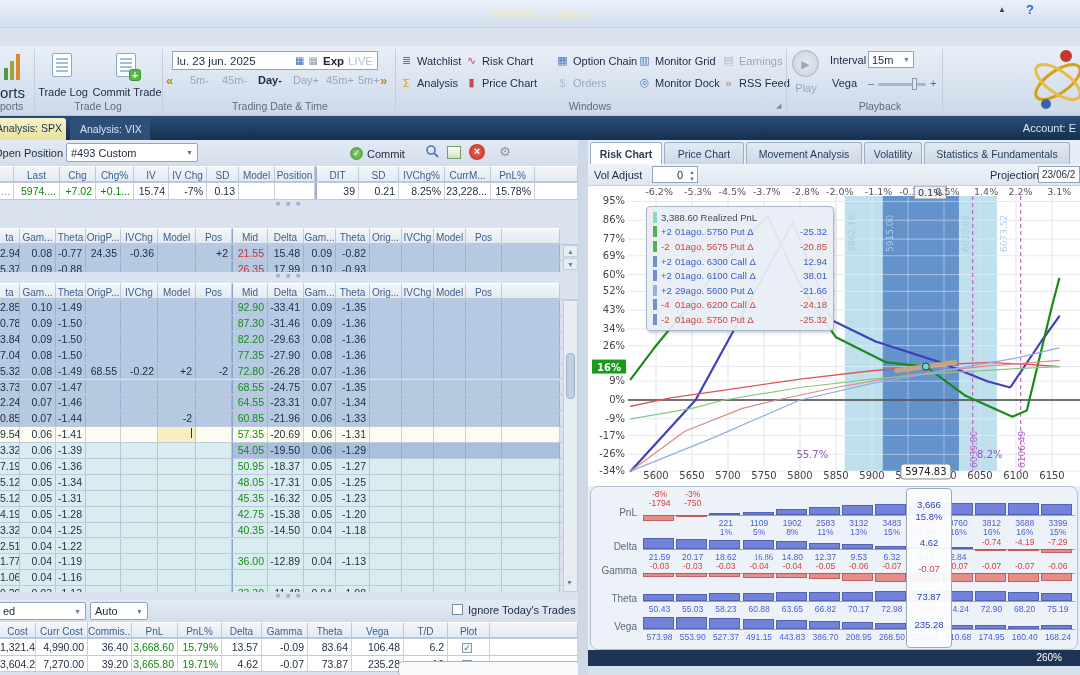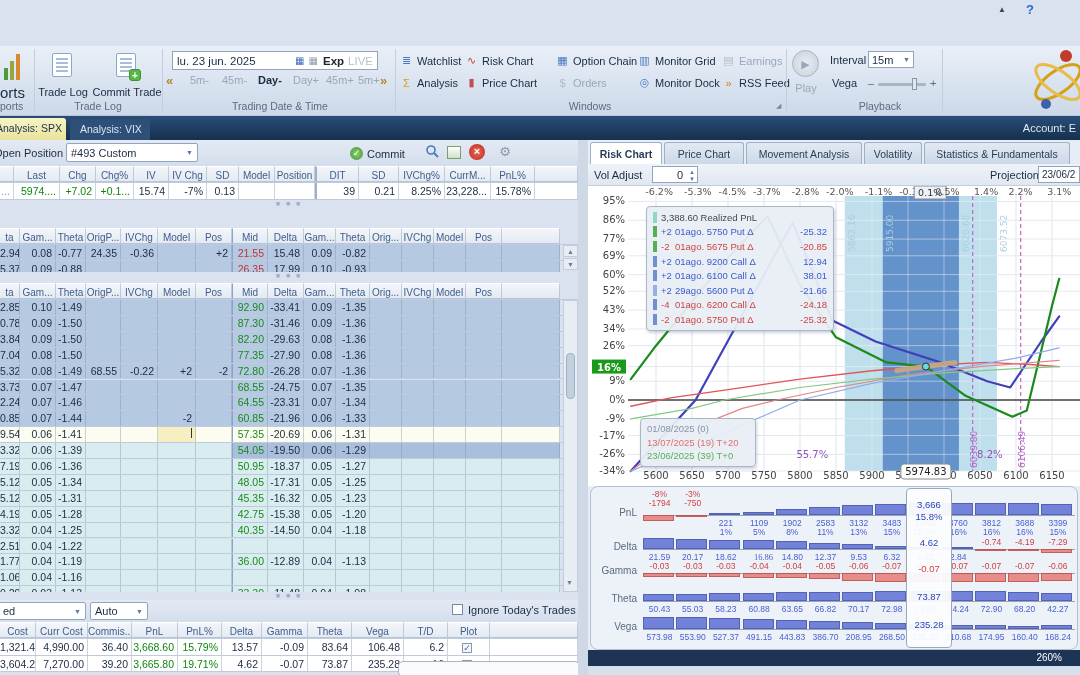--- a/index.html
+++ b/index.html
@@ -113,20 +113,23 @@
   .hlv{position:absolute;left:0;width:44px;text-align:center;font-size:9.5px;}
   #rp-status{position:absolute;left:0;top:510px;width:492px;height:16px;background:#1d3454;color:#fff;font-size:10px;}
   #rp-strip{position:absolute;left:0;top:526px;width:492px;height:9px;background:#d7e1ee;}
   svg text{font-family:"DejaVu Sans","Liberation Sans",sans-serif;}
 </style>
 </head>
 <body>
 
 <div id="app">
 
+  <div id="titlebar">
+    <div id="title">OptionNET Explorer</div>
+  </div>
 
   <div id="pin-icon">▲</div>
   <div id="help-icon">?</div>
 
   <div id="ribbon">
 
     <div class="abs" style="left:4px;top:6px;width:18px;height:28px;">
       <span class="abs" style="left:0;bottom:0;width:4px;height:12px;background:#4f9a3c;"></span>
       <span class="abs" style="left:6px;bottom:0;width:4px;height:19px;background:#9aa63c;"></span>
       <span class="abs" style="left:12px;bottom:0;width:4px;height:26px;background:#d98a2e;"></span>
@@ -486,21 +489,21 @@
         </div>
         <div class="legrow" style="color: rgb(204, 68, 68);">
           <span class="chip" style="background:#55b055"></span>
           <span style="width:14px;">-2</span>
           <span>01ago. 5675 Put Δ</span>
           <span class="dv">-20.85</span>
         </div>
         <div class="legrow" style="color: rgb(58, 92, 204);">
           <span class="chip" style="background:#6f8fd0"></span>
           <span style="width:14px;">+2</span>
-          <span>01ago. 9200 Call Δ</span>
+          <span>01ago. 6300 Call Δ</span>
           <span class="dv">12.94</span>
         </div>
         <div class="legrow" style="color: rgb(58, 92, 204);">
           <span class="chip" style="background:#6f8fd0"></span>
           <span style="width:14px;">+2</span>
           <span>01ago. 6100 Call Δ</span>
           <span class="dv">38.01</span>
         </div>
         <div class="legrow" style="color: rgb(58, 92, 204);">
           <span class="chip" style="background:#93b2e2"></span>
@@ -513,25 +516,20 @@
           <span style="width:14px;">-4</span>
           <span>01ago. 6200 Call Δ</span>
           <span class="dv">-24.18</span>
         </div>
         <div class="legrow" style="color: rgb(204, 68, 68);">
           <span class="chip" style="background:#6f8fd0"></span>
           <span style="width:14px;">-2</span>
           <span>01ago. 5750 Put Δ</span>
           <span class="dv">-25.32</span>
         </div>
-      </div>
-    <div id="legend2" class="legend" style="left:52px;top:278px;width:116px;">
-        <div class="legrow" style="height: 13.5px; color: rgb(136, 149, 168);">01/08/2025 (0)</div>
-        <div class="legrow" style="height: 13.5px; color: rgb(224, 112, 112);">13/07/2025 (19) T+20</div>
-        <div class="legrow" style="height: 13.5px; color: rgb(88, 176, 88);">23/06/2025 (39) T+0</div>
       </div>
 
     <div id="histo">
         <div class="h-rowlab" style="left: 6px; top: 20px;">PnL</div>
         <div class="h-base" style="left: 52px; top: 28px; width: 431.6px;"></div>
         <div class="h-bar r" style="left: 52px; width: 31px; top: 28px; height: 5.64743px;"></div>
         <div class="h-lab r" style="left: 52px; top: 2px;">-8%</div>
         <div class="h-lab r" style="left: 52px; top: 11px;">-1794</div>
         <div class="h-bar r" style="left: 85.2px; width: 31px; top: 28px; height: 2.36097px;"></div>
         <div class="h-lab r" style="left: 85.2px; top: 2px;">-3%</div>
@@ -645,21 +643,21 @@
         <div class="h-lab b" style="left: 284.4px; top: 117px;">72.98</div>
         <div class="h-bar b" style="left: 317.6px; width: 31px; top: 104.05px; height: 9.95016px;"></div>
         <div class="h-lab b" style="left: 317.6px; top: 117px;">73.87</div>
         <div class="h-bar b" style="left: 350.8px; width: 31px; top: 104px; height: 10px;"></div>
         <div class="h-lab b" style="left: 350.8px; top: 117px;">74.24</div>
         <div class="h-bar b" style="left: 384px; width: 31px; top: 104.18px; height: 9.8195px;"></div>
         <div class="h-lab b" style="left: 384px; top: 117px;">72.90</div>
         <div class="h-bar b" style="left: 417.2px; width: 31px; top: 104.814px; height: 9.18642px;"></div>
         <div class="h-lab b" style="left: 417.2px; top: 117px;">68.20</div>
         <div class="h-bar b" style="left: 450.4px; width: 31px; top: 105.936px; height: 8.06439px;"></div>
-        <div class="h-lab b" style="left: 450.4px; top: 117px;">42.27</div>
+        <div class="h-lab b" style="left: 450.4px; top: 117px;">75.19</div>
         <div class="h-rowlab" style="left: 6px; top: 134px;">Vega</div>
         <div class="h-base" style="left: 52px; top: 142px; width: 431.6px;"></div>
         <div class="h-bar b" style="left: 52px; width: 31px; top: 130px; height: 12px;"></div>
         <div class="h-lab b" style="left: 52px; top: 145px;">573.98</div>
         <div class="h-bar b" style="left: 85.2px; width: 31px; top: 130.42px; height: 11.5802px;"></div>
         <div class="h-lab b" style="left: 85.2px; top: 145px;">553.90</div>
         <div class="h-bar b" style="left: 118.4px; width: 31px; top: 130.974px; height: 11.0255px;"></div>
         <div class="h-lab b" style="left: 118.4px; top: 145px;">527.37</div>
         <div class="h-bar b" style="left: 151.6px; width: 31px; top: 131.732px; height: 10.2683px;"></div>
         <div class="h-lab b" style="left: 151.6px; top: 145px;">491.15</div>

